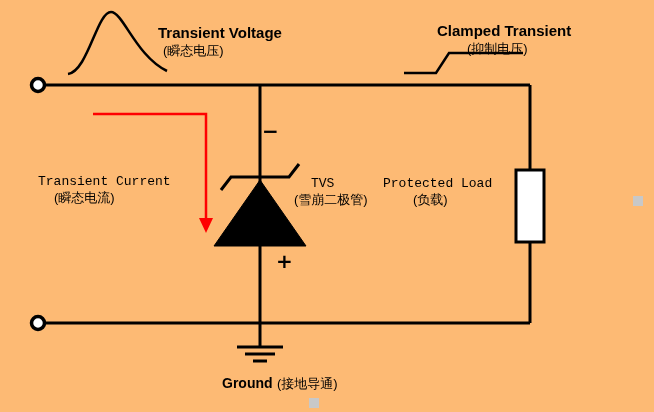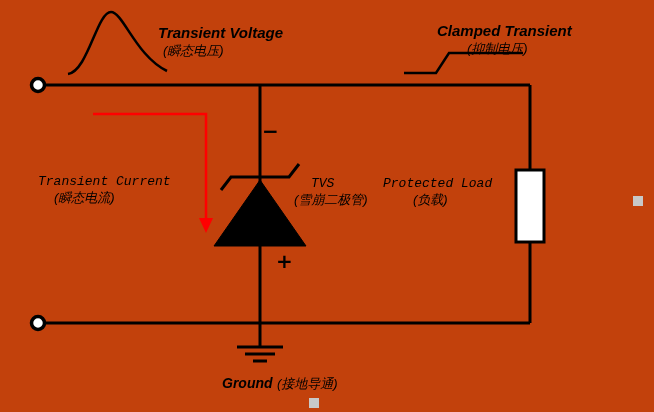--- a/index.html
+++ b/index.html
@@ -5,23 +5,22 @@
   html, body {
     margin: 0;
     padding: 0;
     background: #ffffff;
     font-family: "Liberation Sans", sans-serif;
   }
   .canvas {
     position: relative;
     width: 654px;
     height: 412px;
-    background: #c2410c;
+    background: #fdba74;
     overflow: hidden;
-    font-style: italic;
   }
   svg { position: absolute; top: 0; left: 0; }
   .wire { stroke: #000000; stroke-width: 3; fill: none; }
   .thin-wave { stroke: #000000; stroke-width: 2.5; fill: none; }
   .terminal { fill: #ffffff; stroke: #000000; stroke-width: 3.5; }
   .resistor { fill: #ffffff; stroke: #000000; stroke-width: 3; }
   .diode-fill { fill: #000000; stroke: #000000; }
   .lbl { fill: #000000; }
   .lbl-bold {
     font-family: "Liberation Sans", sans-serif;

